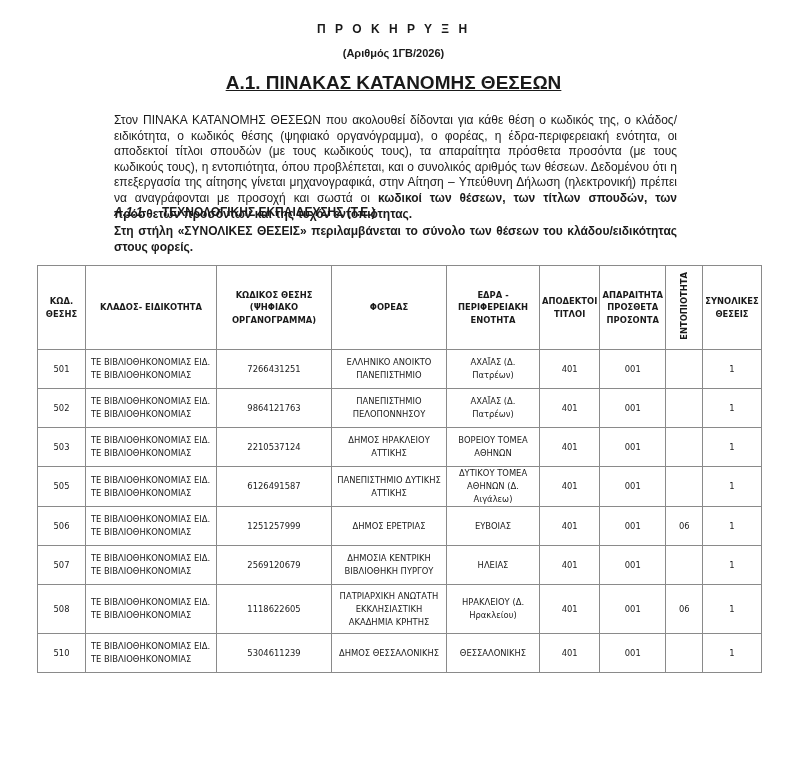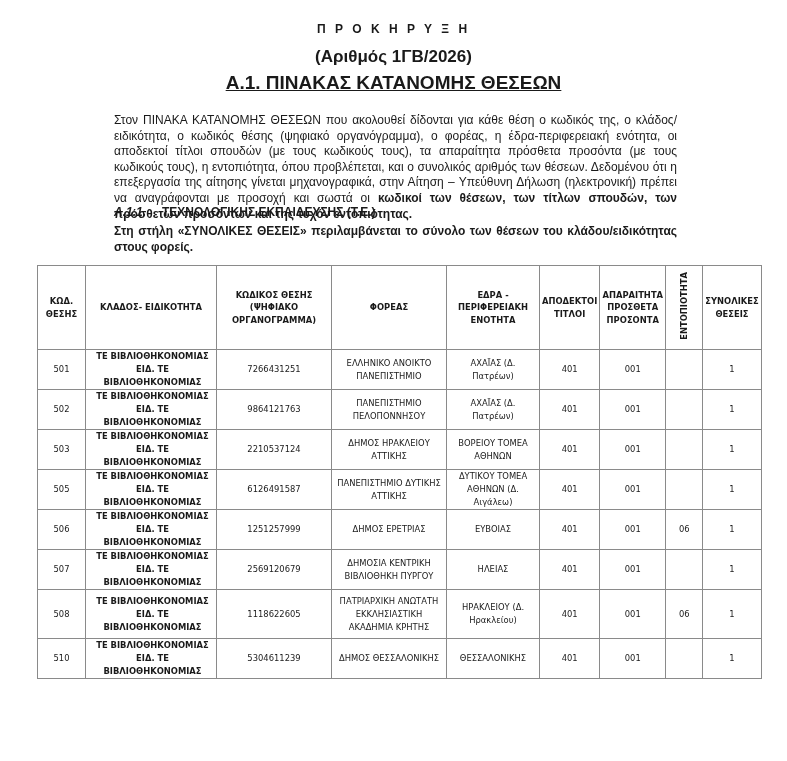--- a/index.html
+++ b/index.html
@@ -1,30 +1,30 @@
 <!DOCTYPE html>
 <html><head>
 <meta charset="utf-8">
 <style>
   html, body { margin:0; padding:0; background:#ffffff; }
   body { width:787px; height:761px; overflow:hidden; position:relative; color:#1a1a1a; font-family:"Liberation Sans", sans-serif; }
   .title { position:absolute; left:0; width:787px; text-align:center; font-weight:bold; }
   #t1 { top:22px; font-size:12px; letter-spacing:3px; }
-  #t2 { top:47px; font-size:17px; }
+  #t2 { top:47px; font-size:11px; }
   #t3 { top:72px; font-size:19px; text-decoration:underline; }
   .para { position:absolute; left:114px; width:563px; font-size:12px; line-height:15.6px; text-align:justify; }
   #intro { top:98px;margin-top:15px; }
   #intro b { font-weight:bold; }
   #sec { position:absolute; left:114px; top:205px; font-size:12px; font-weight:bold; }
   #sec .num { display:inline-block; width:48px;font-style:italic; }
   #note { top:224px; font-weight:bold; }
   table { position:absolute; left:37px; top:265px; border-collapse:collapse; table-layout:fixed; font-family:"DejaVu Sans", sans-serif; }
   td, th { border:1.3px solid #8a8a8a; padding:0 2px; text-align:center; vertical-align:middle; font-size:8.4px; line-height:13px; font-weight:normal; color:#1a1a1a; overflow:hidden; }
   th { font-weight:bold; height:83px; font-size:8.4px; line-height:12.5px; }
-  td.kl { text-align:center; padding-left:5px;font-weight:bold; }
+  td.kl { text-align:left; padding-left:5px; }
   .vert { writing-mode:vertical-rl; transform:rotate(180deg); display:inline-block; white-space:nowrap; }
   tr.r40 td { height:38px; }
   tr.r50 td { height:48px; }
 </style>
 </head>
 <body>
 
 <div id="t1" class="title">Π Ρ Ο Κ Η Ρ Υ Ξ Η</div>
 <div id="t2" class="title">(Αριθμός 1ΓΒ/2026)</div>
 <div id="t3" class="title">Α.1. ΠΙΝΑΚΑΣ ΚΑΤΑΝΟΜΗΣ ΘΕΣΕΩΝ</div>

